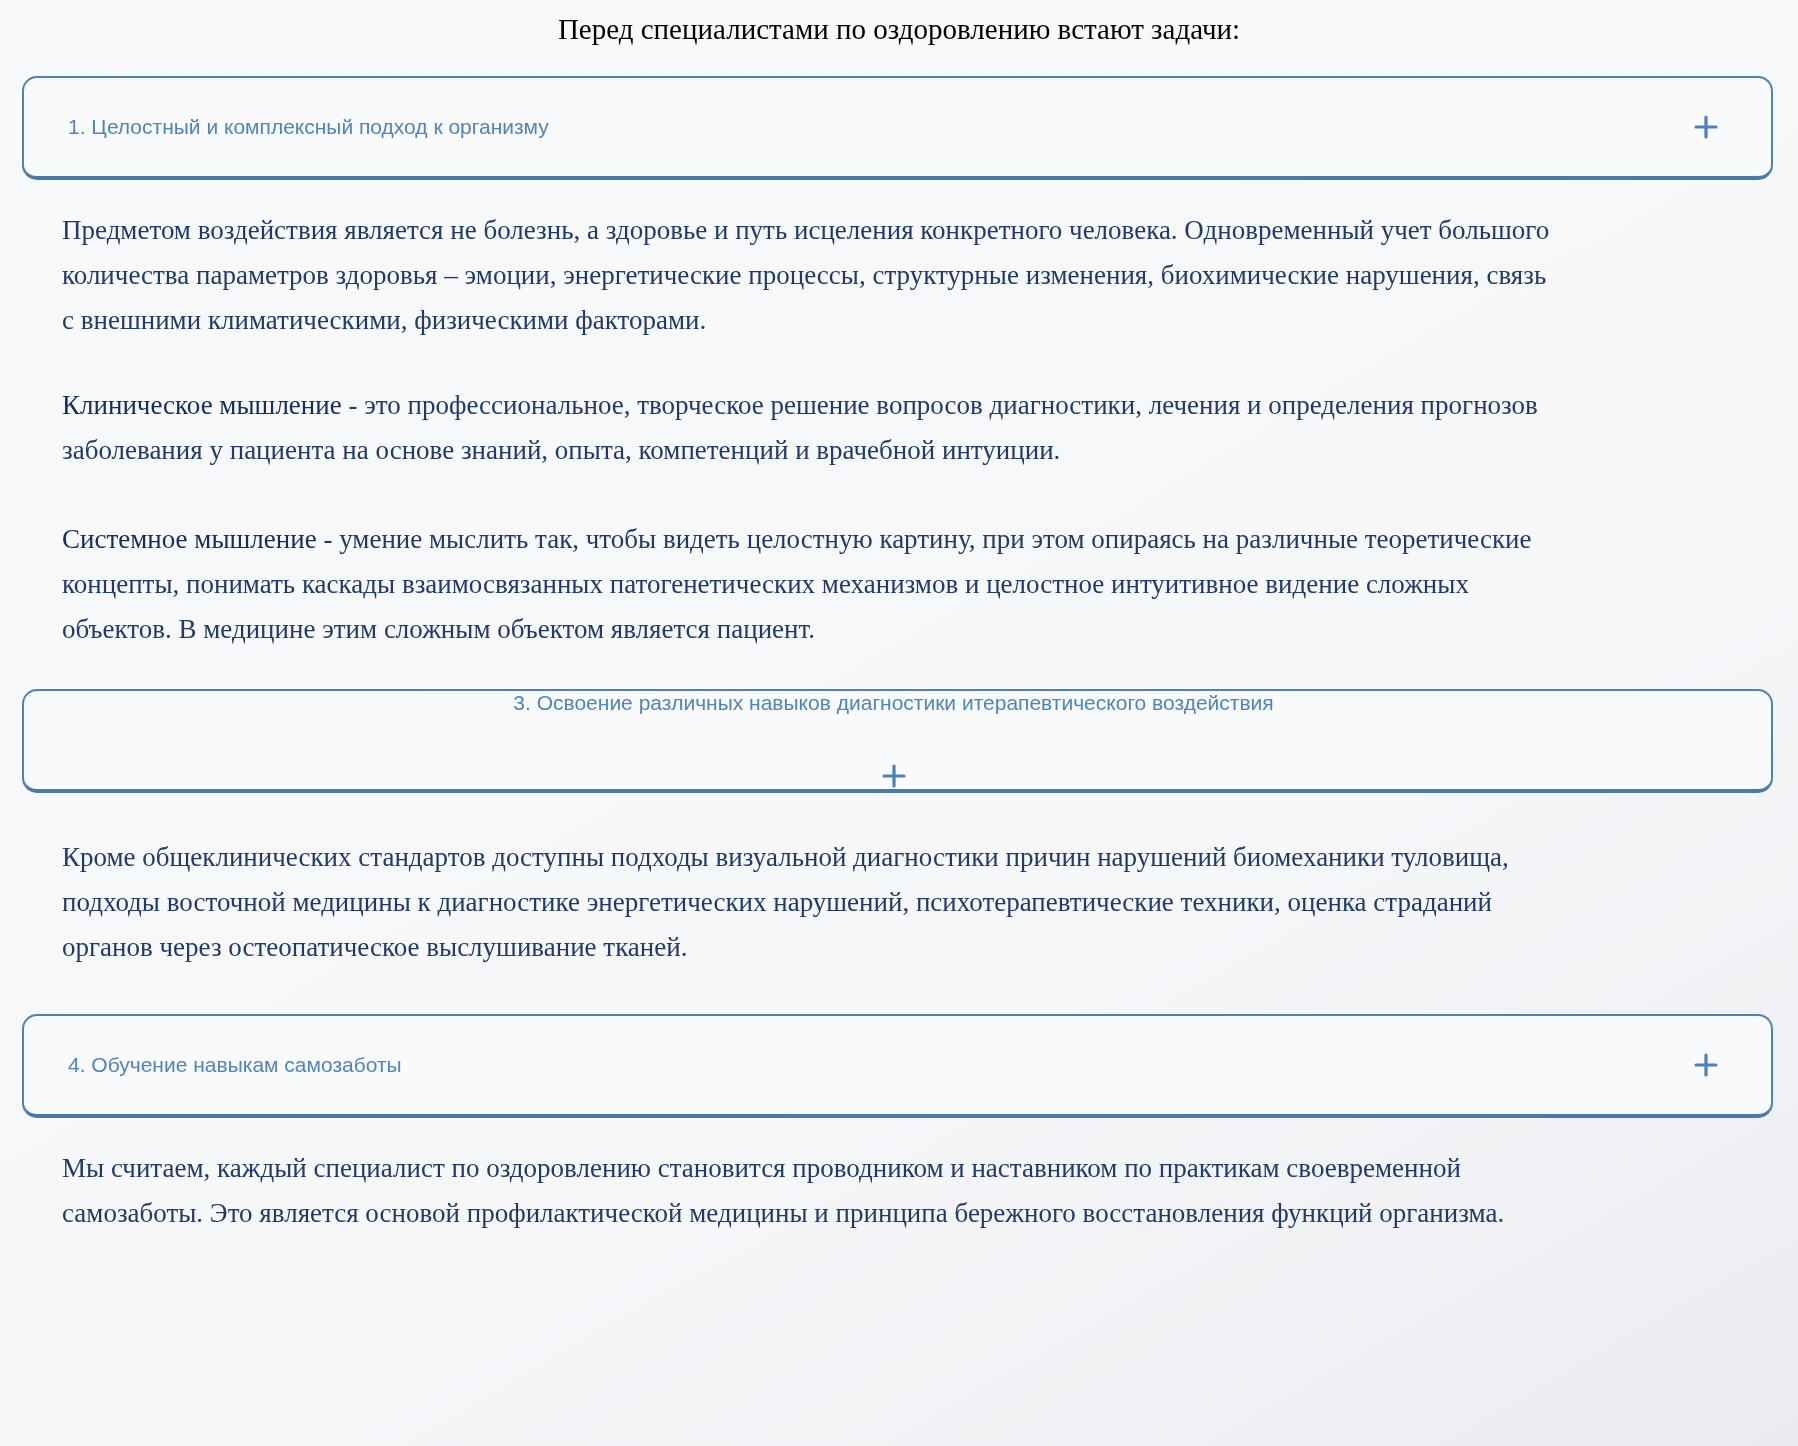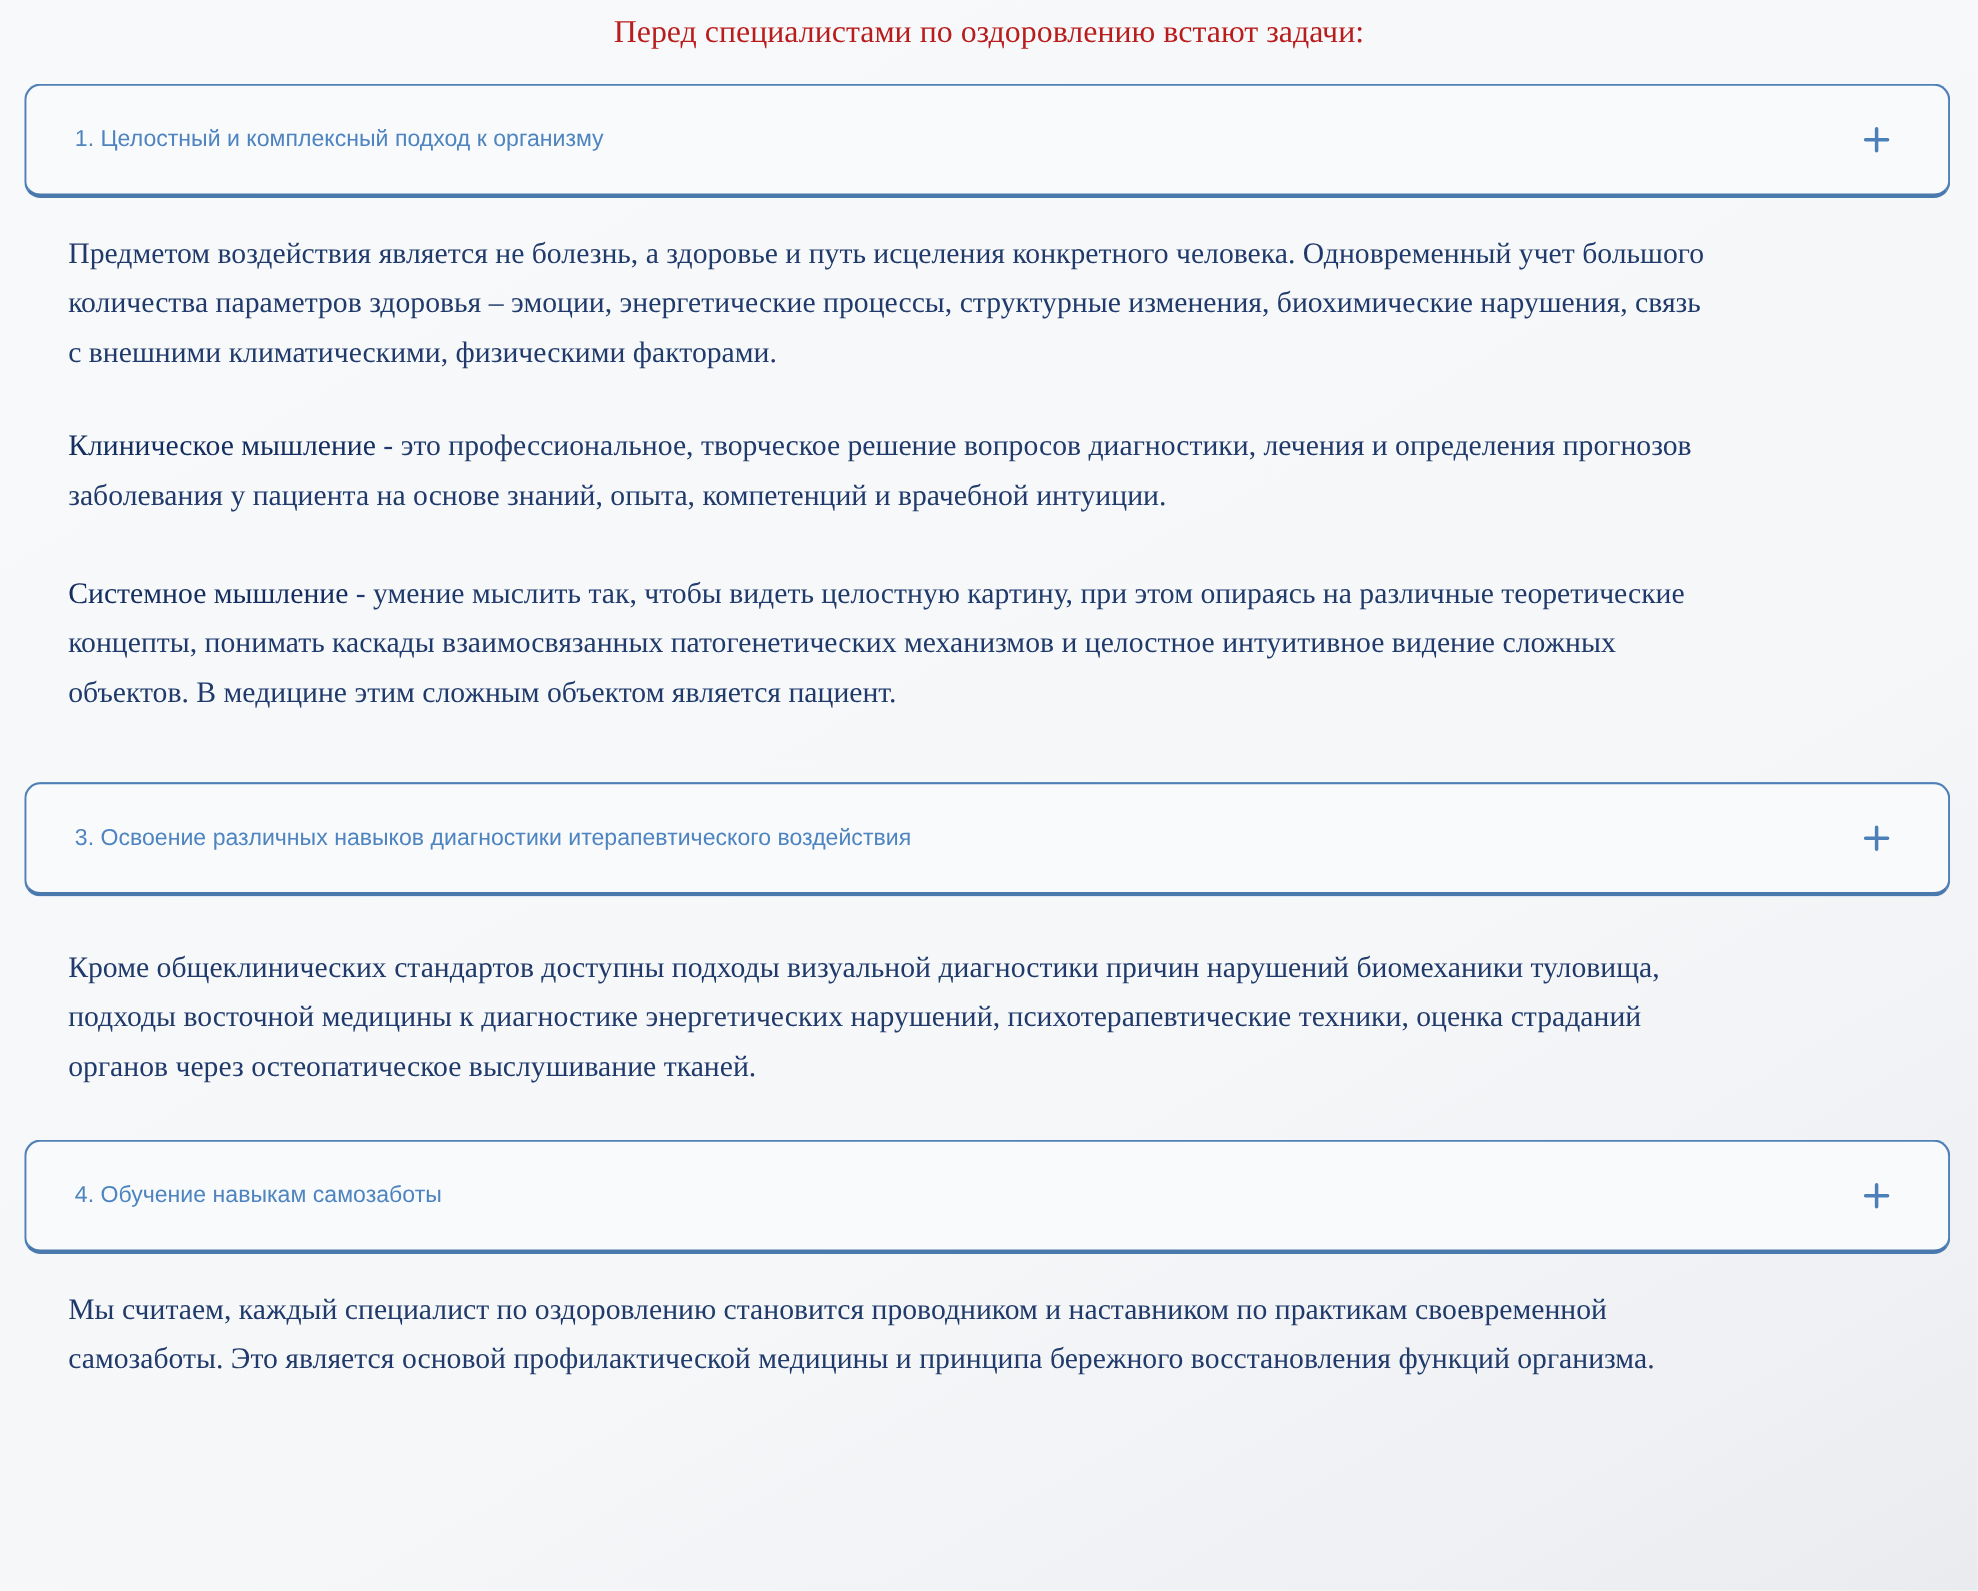--- a/index.html
+++ b/index.html
@@ -15,21 +15,21 @@
     width:1798px;height:1446px;overflow:hidden;
     background:linear-gradient(150deg,#f8f9fb 0%,#f6f7f9 62%,#eef0f3 88%,#e9ebee 100%);
     font-family:"Liberation Serif",serif;
   }
   .page-title{
     margin:0;padding-top:9px;
     text-align:center;
     font-family:"Liberation Serif",serif;
     font-weight:400;
     font-size:29px;line-height:40px;
-    color:#b91c1c;
+    color:#000000;
   }
   .acc-header{
     margin:0 25px 0 22px;
     height:104px;
     border:2px solid var(--border-blue);
     border-bottom:4px solid var(--border-blue-dark);
     border-radius:15px;
     background:#f8fafc;
     display:flex;align-items:center;justify-content:space-between;
     padding:0 52px 0 44px;
@@ -49,21 +49,21 @@
     font-size:27px;line-height:45px;
     color:var(--navy);
   }
   .lead{font-weight:400;color:var(--navy-dark);}
   
   .mt-box1{margin-top:27px;}
   .mt-p1{margin-top:28px;}
   .mt-box2{margin-top:59px;}
   .mt-p2{margin-top:40px;}
   .mt-p3{margin-top:44px;}
-  .mt-box3{margin-top:59px;}
+  .mt-box3{margin-top:37px;flex-direction:column;}
   .mt-p4{margin-top:42px;}
   .mt-box4{margin-top:44px;}
   .mt-p5{margin-top:28px;}
 </style>
 </head>
 <body>
 
 <main>
 
   <h2 class="page-title">Перед специалистами по оздоровлению встают задачи:</h2>

